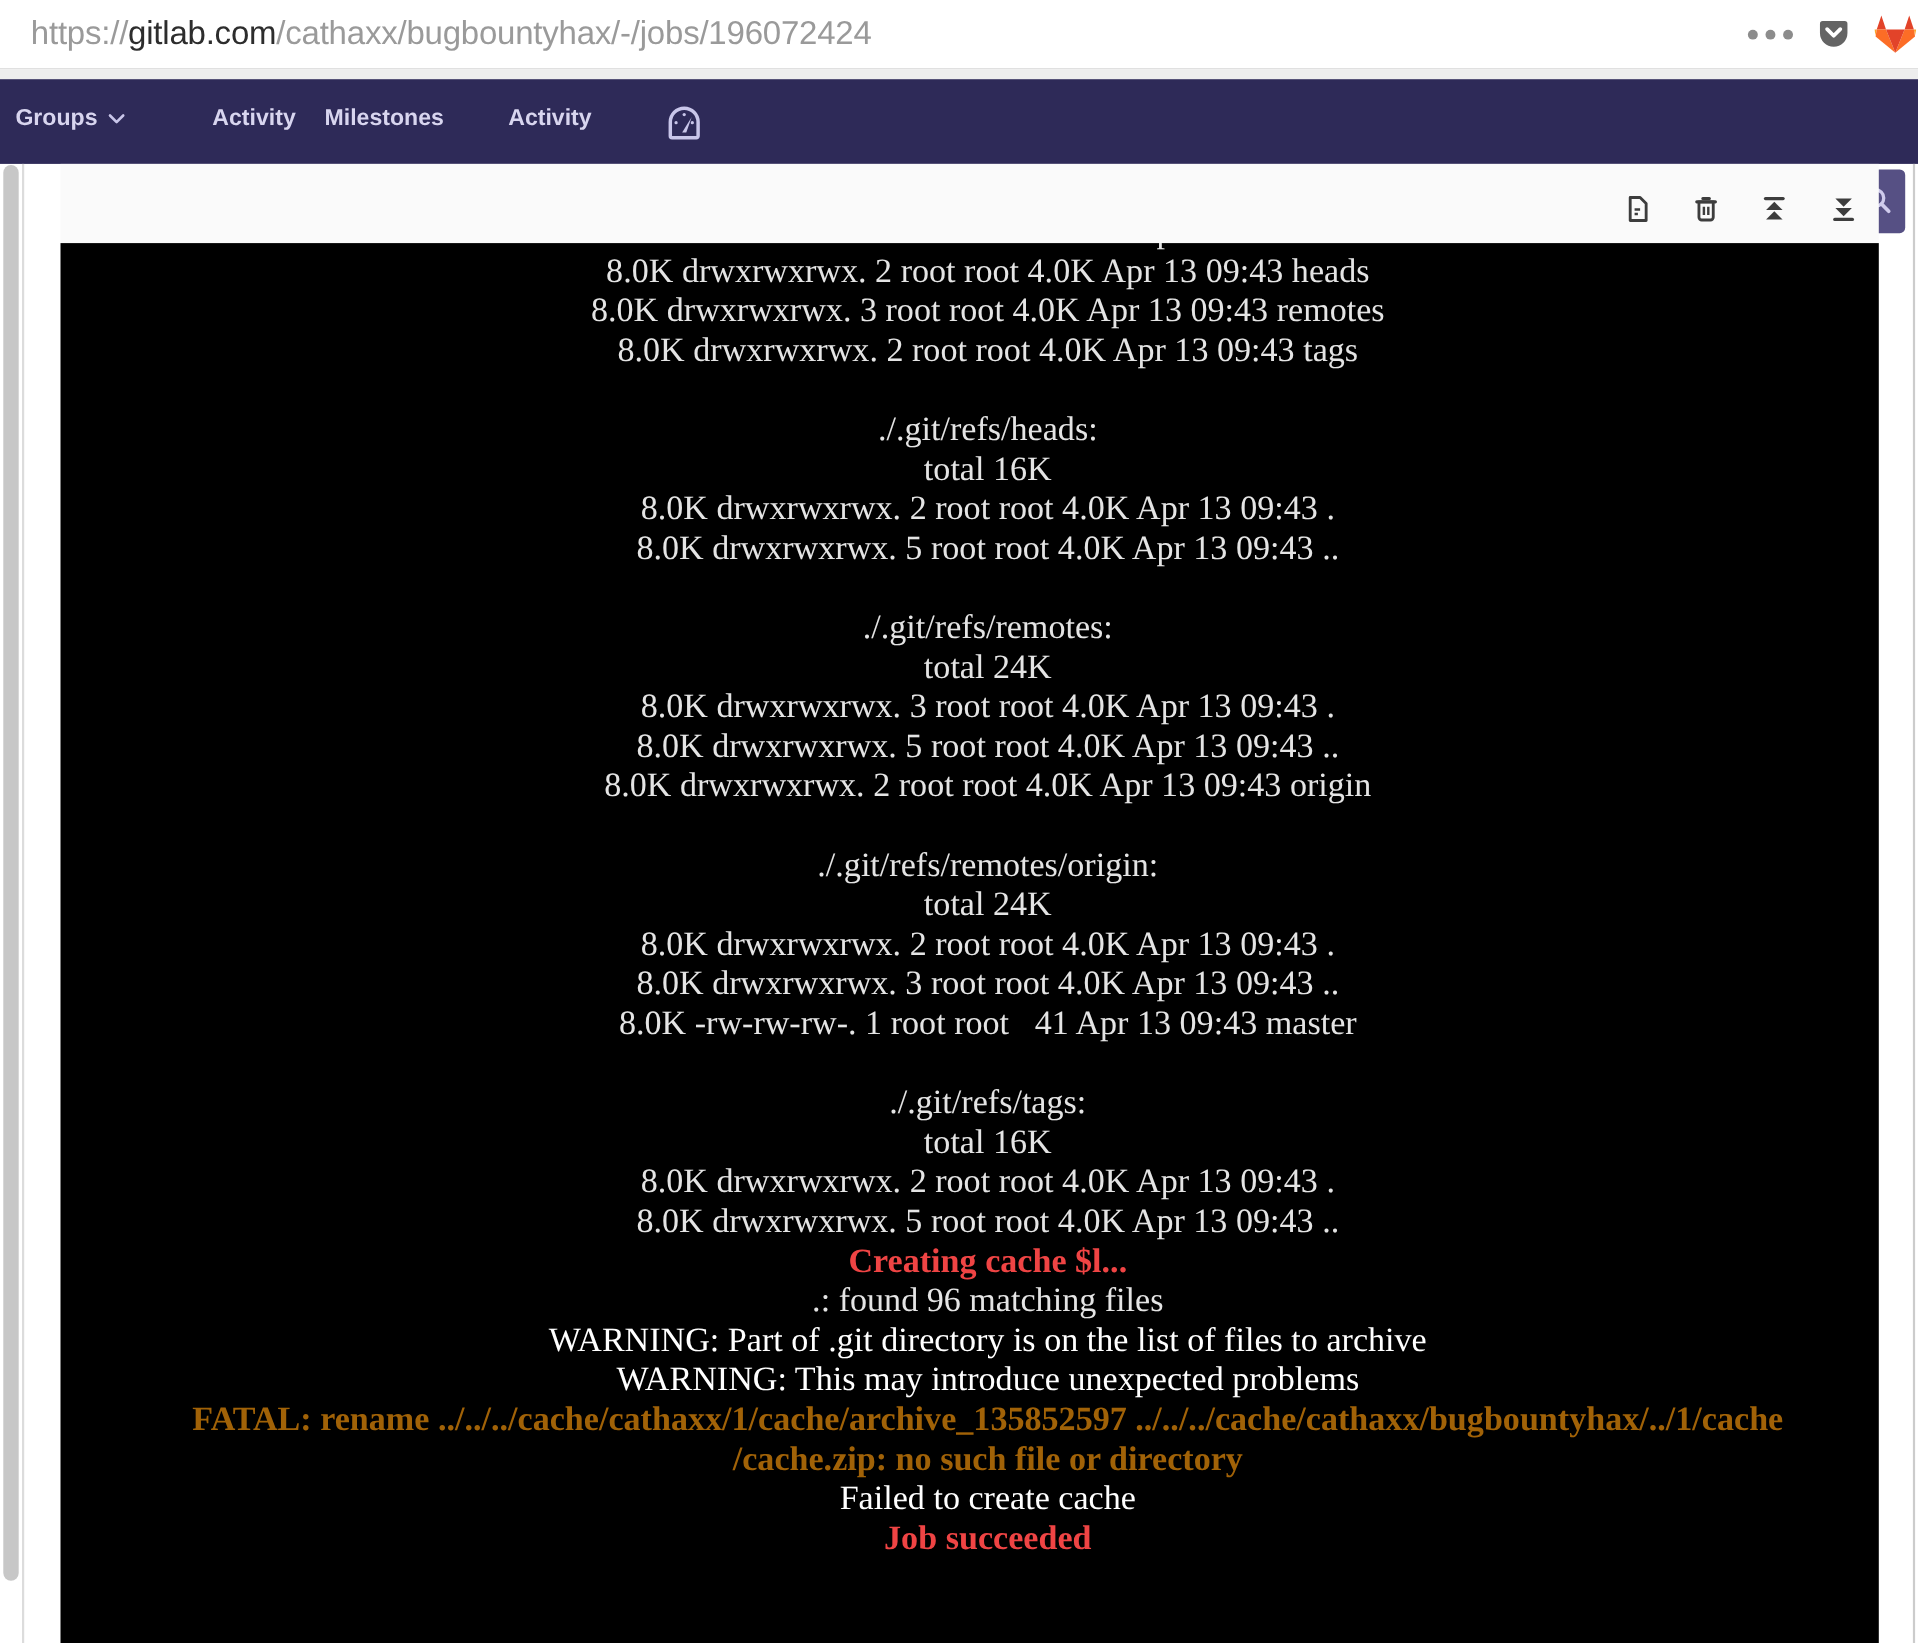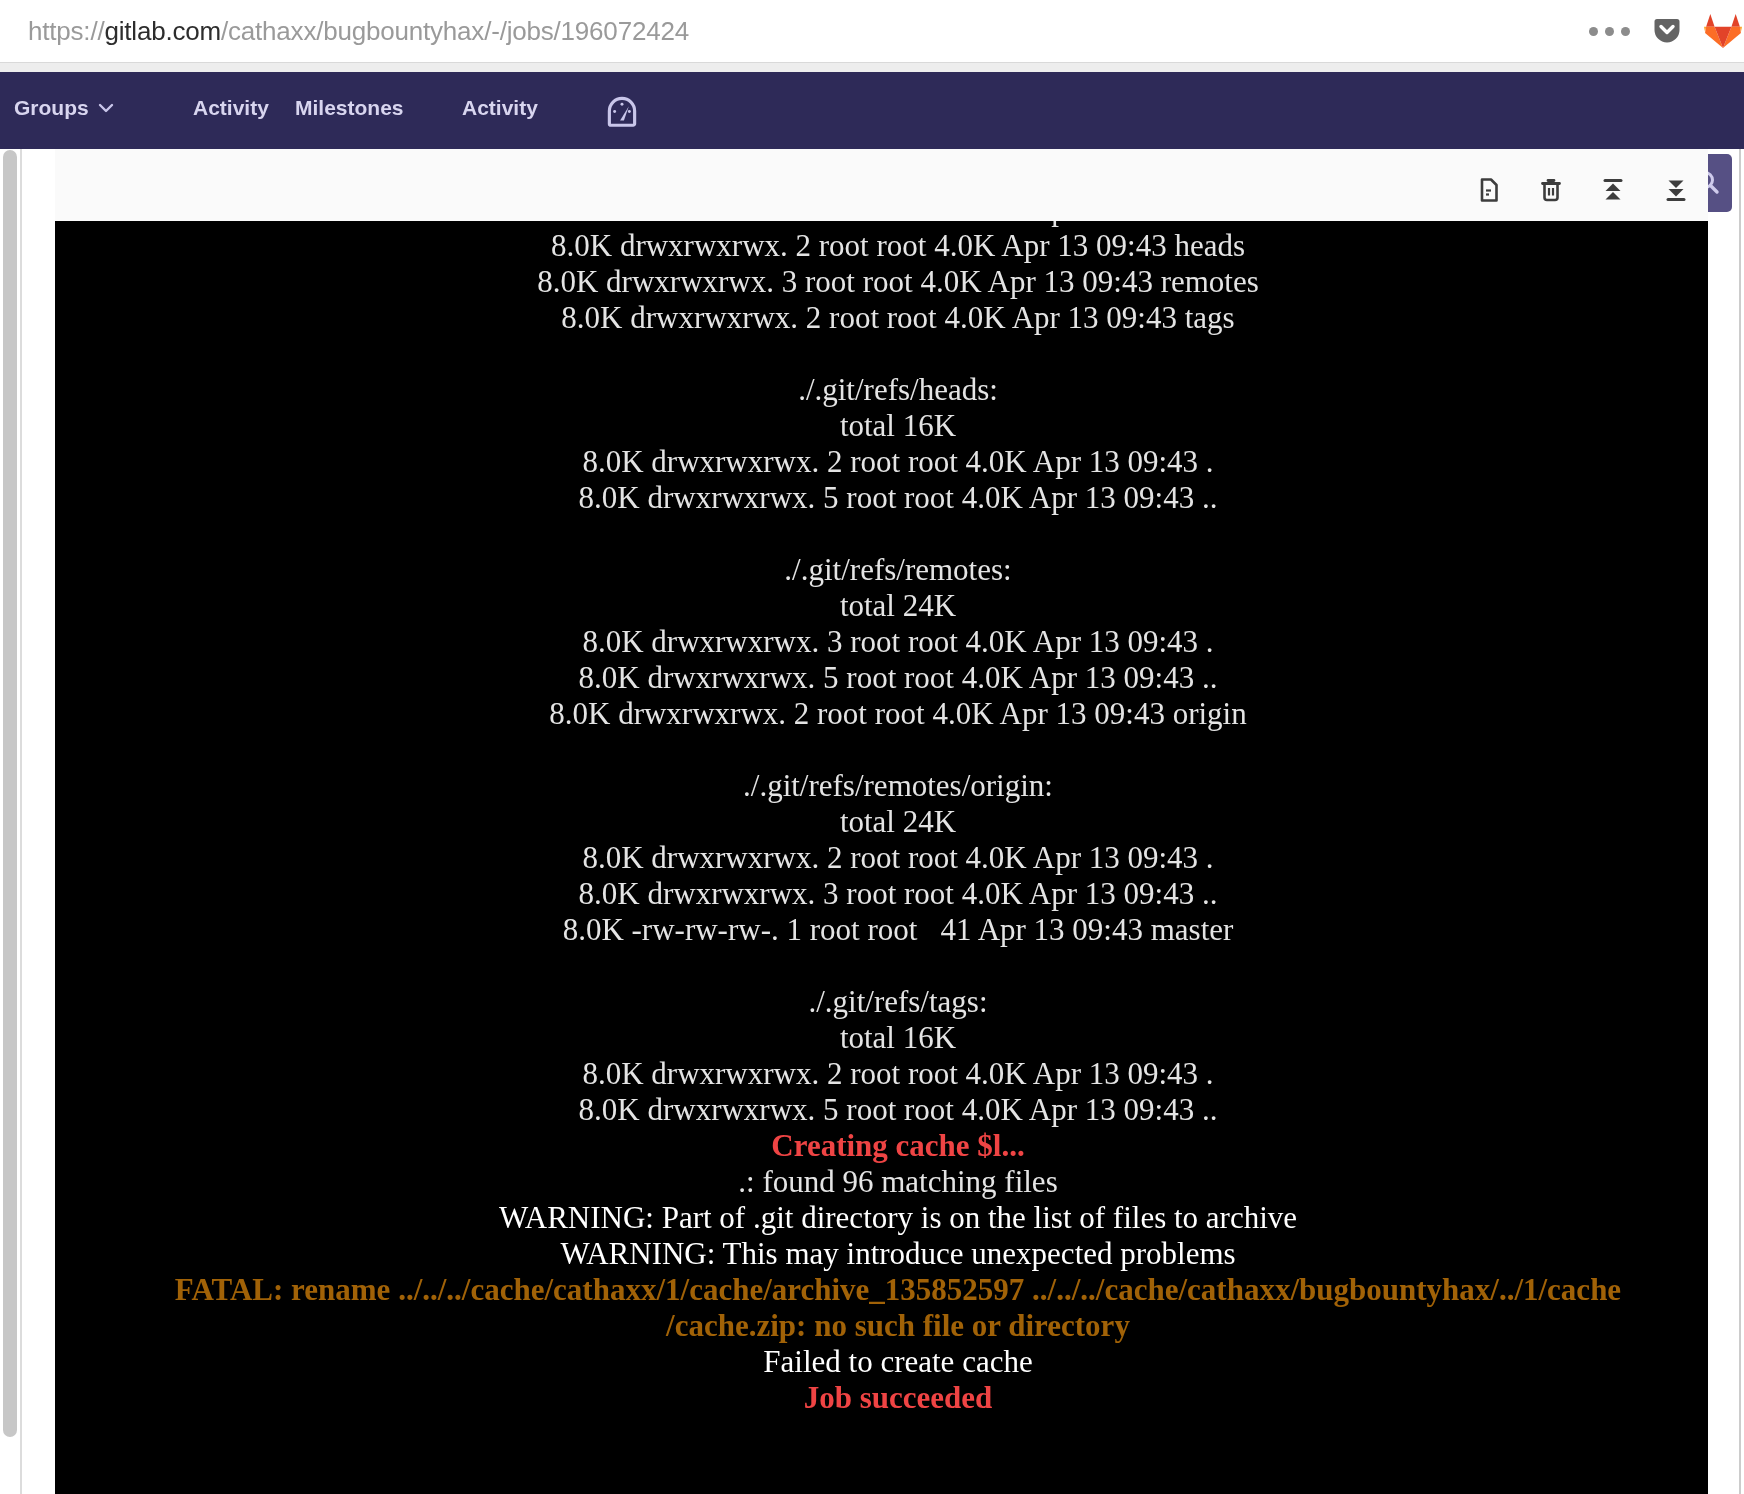--- a/index.html
+++ b/index.html
@@ -4,21 +4,21 @@
 <style>
   html,body{margin:0;padding:0;}
   body{
     width:1744px;height:1494px;position:relative;overflow:hidden;
     background:#ffffff;font-family:"Liberation Sans",sans-serif;
     -webkit-font-smoothing:antialiased;
   }
   
   .urlbar{position:absolute;left:0;top:0;width:1744px;height:62px;background:#fff;
     border-bottom:1px solid #d9d9d9;display:flex;align-items:center;}
-  .urltext{margin-left:28px;font-size:26px;letter-spacing:-0.2px;white-space:nowrap;}
+  .urltext{margin-left:28px;font-size:30px;letter-spacing:-0.2px;white-space:nowrap;}
   .u-gray{color:#9a9a9a;} .u-dark{color:#2d2d2d;}
   .urlbar-icons{position:absolute;right:0;top:0;height:62px;display:flex;align-items:center;}
   .dots{display:flex;gap:7px;margin-right:22px;}
   .dots i{width:9px;height:9px;border-radius:50%;background:#8c8c8c;display:block;}
   .chrome-strip{position:absolute;left:0;top:63px;width:1744px;height:9px;background:#ededed;}
 
   
   .navbar{position:absolute;left:0;top:72px;width:1744px;height:77px;background:#2e2a58;}
   .nav-item{position:absolute;top:0;height:72px;display:flex;align-items:center;gap:8px;
     color:#d8d5ef;font-size:21px;font-weight:600;cursor:pointer;white-space:nowrap;}

